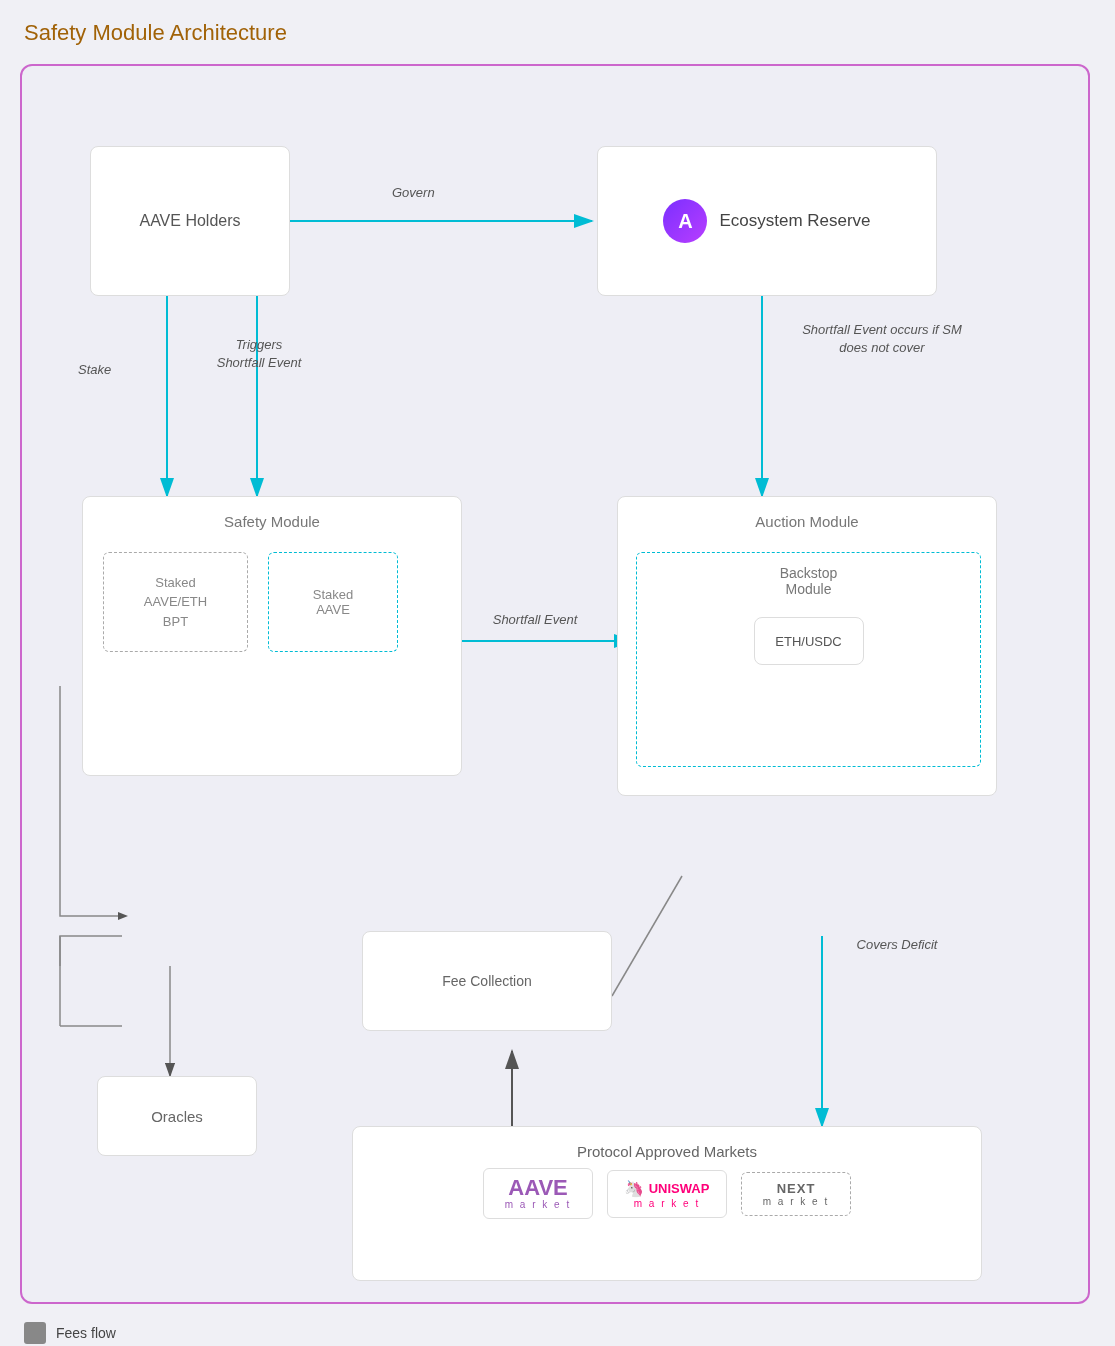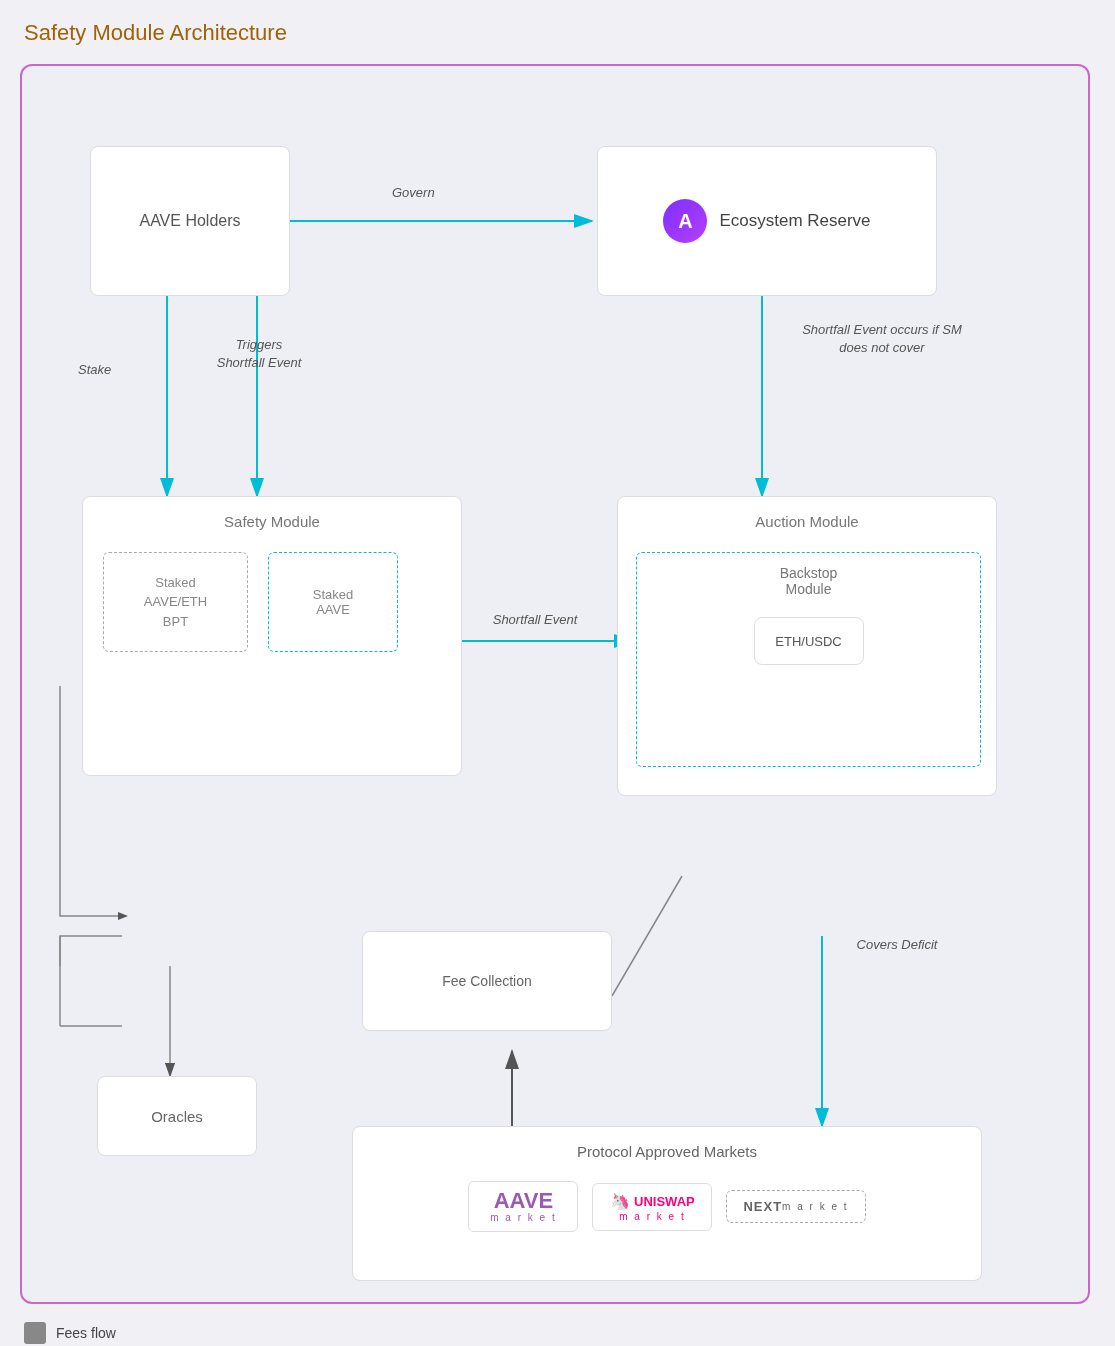--- a/index.html
+++ b/index.html
@@ -283,40 +283,40 @@
   <div class="label-text" style="left:815px; top:870px; width:120px;">
     <span>Covers
 Deficit</span>
   </div>
 
   <div class="box" style="left:75px; top:1010px; width:160px; height:80px; font-size:15px; color:#666;">
     <span>Oracles</span>
   </div>
 
   <div class="box" style="left:330px; top:1060px; width:630px; height:155px; flex-direction:column; align-items:center; justify-content:flex-start; padding:16px;">
-    <span style="font-size:15px; color:#666; margin-bottom:21px;">Protocol Approved Markets</span>
+    <span style="font-size:15px; color:#666; margin-bottom:8px;">Protocol Approved Markets</span>
 
     <div style="display:flex; gap:14px; align-items:center;">
 
       <div class="market-box" style="flex-direction:column; min-width:110px;">
         <div class="aave-market-text">
           <span style="font-size:22px; font-weight:900; color:#9b59b6; font-family:'Arial Black',Arial,sans-serif;">A</span><span style="font-size:22px; font-weight:900; color:#9b59b6; font-family:'Arial Black',Arial,sans-serif;">AVE</span>
         </div>
         <span class="market-sub">m a r k e t</span>
       </div>
 
       <div class="market-box" style="flex-direction:column; min-width:120px;">
         <div style="display:flex; align-items:center; gap:4px;">
           <span style="color:#ff007a; font-size:16px;">🦄</span>
           <span class="uniswap-text">UNISWAP</span>
         </div>
         <span class="market-sub" style="color:#ff007a;">m a r k e t</span>
       </div>
 
-      <div class="market-box dashed" style="flex-direction:row; min-width:110px; border-style:dashed;">
+      <div class="market-box dashed" style="flex-direction:column; min-width:110px; border-style:dashed;">
         <span class="next-text">NEXT</span>
         <span class="market-sub" style="color:#666;">m a r k e t</span>
       </div>
     </div>
   </div>
 
 </div>
 
 <div class="legend" style="">
   <div class="legend-box"></div>

